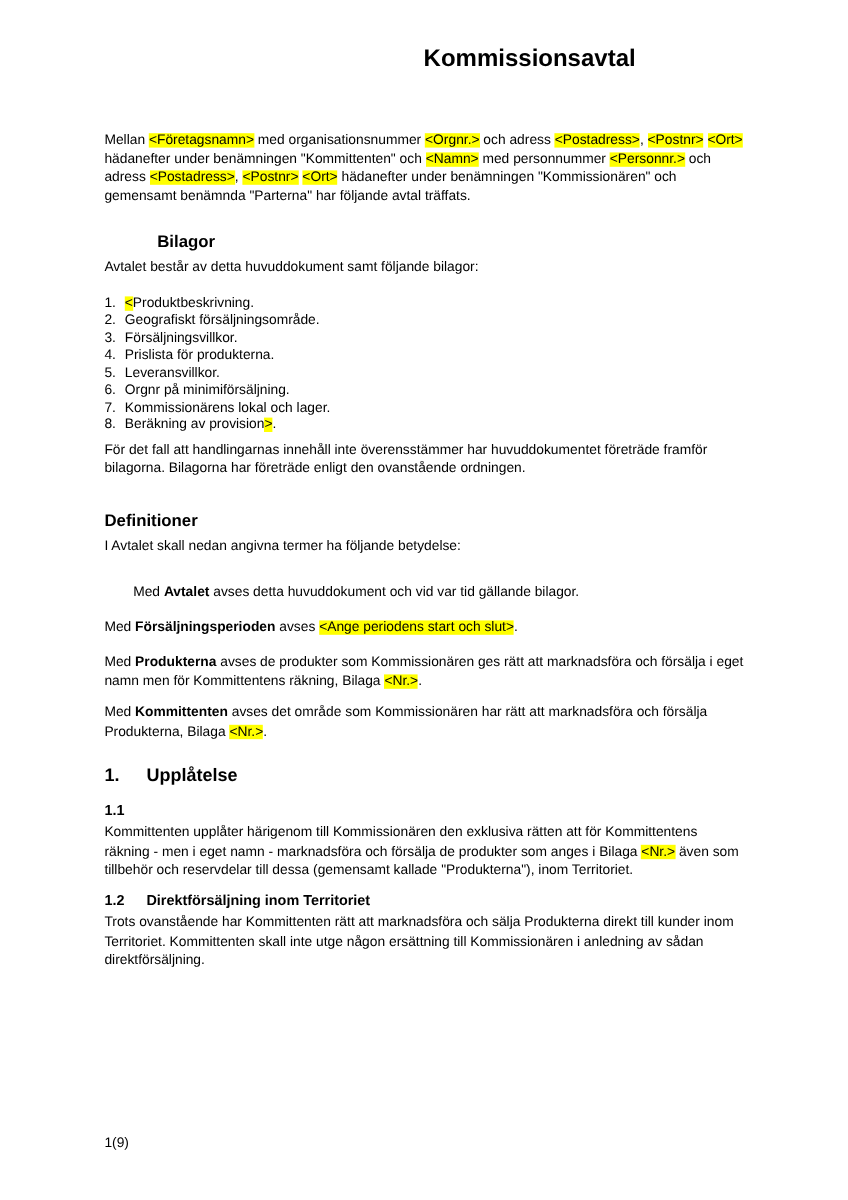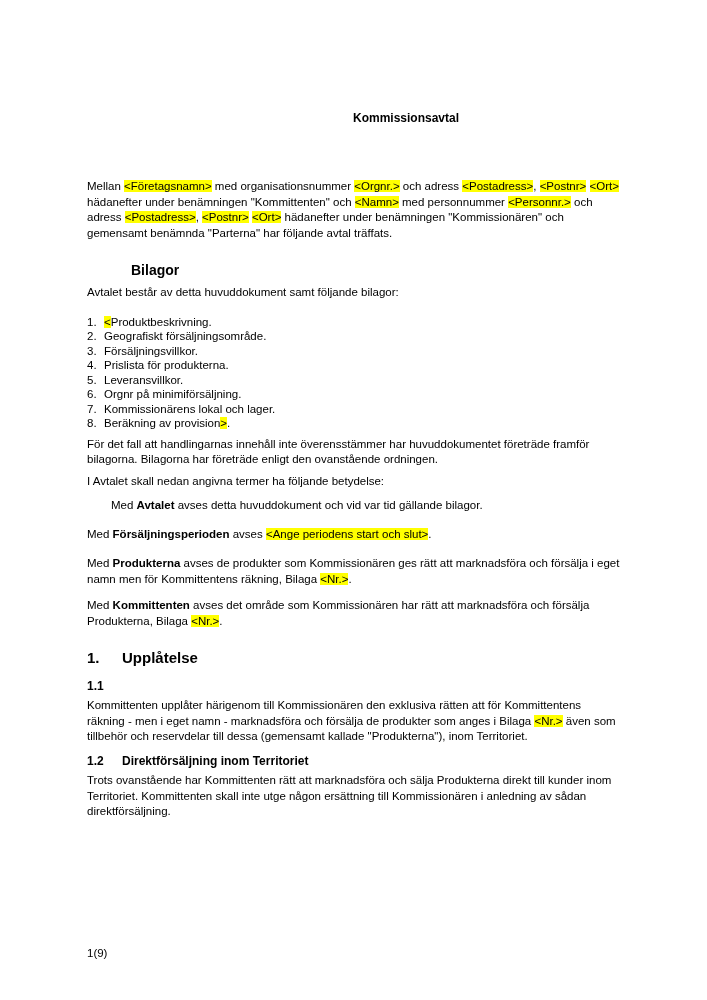--- a/index.html
+++ b/index.html
@@ -4,31 +4,31 @@
 <style>
   html,body { margin:0; padding:0; background:#ffffff; }
   .page {
     position:relative; width:707px; height:1000px; background:#ffffff;
     color:#000000; overflow:hidden;
     font-family:"Liberation Sans","DejaVu Sans",sans-serif;
     font-size:11.5px; line-height:15.5px;
   }
   .content { padding:0 87px; }
   .content > * { margin:0; }
-  .title { font-size:12px; font-weight:bold; line-height:19px; margin-top:109px; margin-left:266px; white-space:nowrap; }
+  .title { font-size:20px; font-weight:bold; line-height:19px; margin-top:40px; margin-left:266px; white-space:nowrap; }
   .intro { margin-top:51px; }
   .h-major { font-size:14px; font-weight:bold; line-height:17px; }
   .mt-bilagor { margin-top:21px;padding-left:44px; }
   .mt-def { margin-top:26px; }
   .lead { margin-top:6px; }
   .list { margin-top:14px; line-height:14.5px; }
   .li { display:flex; }
   .num { width:17px; flex:0 0 17px; }
   .note { margin-top:6px; }
-  .def1 { margin-top:9px;padding-left:24px; }
+  .def1 { margin-top:24px;padding-left:24px; }
   .def2, .def3 { margin-top:13.5px; }
   .def4 { margin-top:11px; }
   .h-section { font-size:15px; font-weight:bold; line-height:19px; margin-top:19px; display:flex; }
   .h-sub { font-size:12px; font-weight:bold; line-height:16px; display:flex; }
   .sub1 { margin-top:11px; }
   .sub2 { margin-top:8.5px;align-items:center; }
   .sec-num { width:35px; flex:0 0 35px; }
   .body-p { margin-top:4px; }
   .hl { background:#ffff00; }
   .b { font-weight:bold; }
@@ -76,20 +76,21 @@
           <span><span>Kommissionärens lokal och lager.</span></span>
         </div>
       <div class="li">
           <span class="num">8.</span>
           <span><span>Beräkning av provision</span><span class="hl">&gt;</span><span>.</span></span>
         </div>
     </div>
 
     <p class="note">För det fall att handlingarnas innehåll inte överensstämmer har huvuddokumentet företräde framför bilagorna. Bilagorna har företräde enligt den ovanstående ordningen.</p>
 
+    <h2 class="h-major mt-def">Definitioner</h2>
     <p class="lead">I Avtalet skall nedan angivna termer ha följande betydelse:</p>
 
     <p class="def1"><span>Med </span><span class="b">Avtalet</span><span> avses detta huvuddokument och vid var tid gällande bilagor.</span></p>
     <p class="def2"><span>Med </span><span class="b">Försäljningsperioden</span><span> avses </span><span class="hl">&lt;Ange periodens start och slut&gt;</span><span>.</span></p>
     <p class="def3"><span>Med </span><span class="b">Produkterna</span><span> avses de produkter som Kommissionären ges rätt att marknadsföra och försälja i eget namn men för Kommittentens räkning, Bilaga </span><span class="hl">&lt;Nr.&gt;</span><span>.</span></p>
     <p class="def4"><span>Med </span><span class="b">Kommittenten</span><span> avses det område som Kommissionären har rätt att marknadsföra och försälja Produkterna, Bilaga </span><span class="hl">&lt;Nr.&gt;</span><span>.</span></p>
 
     <div class="h-section">
       <span class="sec-num">1.</span>
         <span>Upplåtelse</span>

